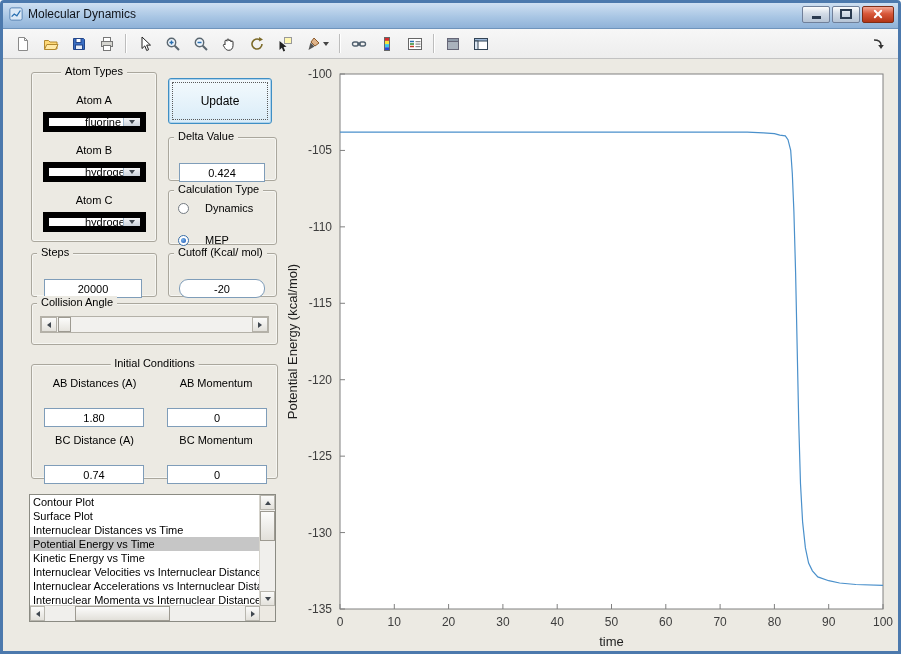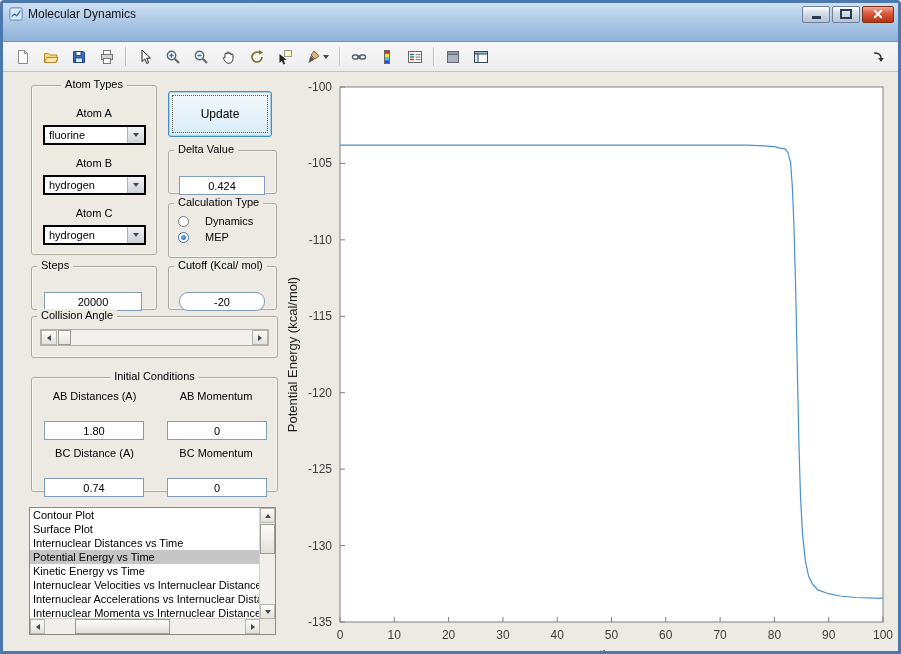--- a/index.html
+++ b/index.html
@@ -1,18 +1,18 @@
 <!DOCTYPE html>
 <html><head>
 <meta charset="utf-8">
 <style>
   html,body{margin:0;padding:0;background:#fff;font-family:"Liberation Sans",sans-serif;}
   .window{position:relative;width:901px;height:654px;box-sizing:border-box;border:3px solid #4c79ad;border-radius:4px 4px 0 0;background:#eceae3;overflow:hidden;}
   
-  .titlebar{height:22px;display:flex;align-items:center;padding:0 4px 16px 6px;background:linear-gradient(#cfe0f2,#a9c6e4 55%,#8fb2d8);border-bottom:1px solid #6f94bc;}
+  .titlebar{height:22px;display:flex;align-items:center;padding:0 4px 3px 6px;background:linear-gradient(#cfe0f2,#a9c6e4 55%,#8fb2d8);border-bottom:1px solid #6f94bc;}
   .titleicon{width:14px;height:14px;margin-right:5px;flex:0 0 auto;}
   .titletext{font-size:12px;color:#10131a;flex:1 1 auto;white-space:nowrap;}
   .winbtns{display:flex;gap:2px;}
   .winbtn{position:relative;width:26px;height:15px;border:1px solid #70809a;border-radius:2px;background:linear-gradient(#fdfdfd,#d2dbe6 45%,#b6c4d5);display:flex;align-items:center;justify-content:center;cursor:default;}
   .winbtn.close{width:30px;background:linear-gradient(#f2a794,#d8583a 45%,#b23517);border-color:#7e2d17;}
   .glyph-min{width:9px;height:3px;background:#2b3b50;margin-top:7px;}
   .glyph-max{width:8px;height:6px;border:2px solid #2b3b50;background:transparent;}
   .glyph-x1,.glyph-x2{position:absolute;left:50%;top:50%;width:11px;height:2px;background:#fff;border-radius:1px;}
   .glyph-x1{transform:translate(-50%,-50%) rotate(45deg);}
   .glyph-x2{transform:translate(-50%,-50%) rotate(-45deg);}
@@ -26,21 +26,21 @@
   .dock{margin-left:auto;}
   
   .content{position:relative;width:895px;height:599px;background:#eceae3;}
   .group{position:absolute;border:1px solid #aaa79d;border-radius:3px;box-shadow:inset 0 0 0 1px rgba(255,255,255,0.55);}
   .gtitle{position:absolute;top:-8px;font-size:11px;color:#000;background:#eceae3;padding:0 4px;white-space:nowrap;}
   .gt-left{left:5px;}
   .gt-center{left:50%;transform:translateX(-50%);}
   .lbl{position:absolute;font-size:11px;color:#000;text-align:center;white-space:nowrap;}
   .edit{position:absolute;box-sizing:border-box;height:19px;border:1px solid #7f9db9;background:#fff;font-family:"Liberation Sans",sans-serif;font-size:11px;text-align:center;padding:0 2px;outline:none;margin-top:13px;}
   
-  .combo{position:absolute;box-sizing:border-box;height:20px;border:2px solid #000000;background:#fff;display:flex;align-items:center;}
+  .combo{position:absolute;box-sizing:border-box;height:20px;border:6px solid #000000;background:#fff;display:flex;align-items:center;padding-left:32px;}
   .combo-text{flex:1;font-size:11px;padding-left:4px;overflow:hidden;white-space:nowrap;}
   .combo-btn{width:16px;height:100%;border-left:1px solid #9db6cc;background:linear-gradient(#f4f5f6,#dfe3e8 50%,#ccd3da);display:flex;align-items:center;justify-content:center;}
   .tri-down{width:0;height:0;border-left:3.5px solid transparent;border-right:3.5px solid transparent;border-top:4px solid #40474f;}
   .tri-up-s{width:0;height:0;border-left:3.5px solid transparent;border-right:3.5px solid transparent;border-bottom:4px solid #40474f;}
   .tri-left{width:0;height:0;border-top:3.5px solid transparent;border-bottom:3.5px solid transparent;border-right:4px solid #40474f;}
   .tri-right{width:0;height:0;border-top:3.5px solid transparent;border-bottom:3.5px solid transparent;border-left:4px solid #40474f;}
   
   .update-btn{position:absolute;box-sizing:border-box;border:1px solid #3f8fc5;border-radius:3px;background:linear-gradient(#f4fafd,#d9ecf8);box-shadow:0 0 0 1px #aed3ec inset;font-family:"Liberation Sans",sans-serif;font-size:12px;color:#000;}
   .update-btn::after{content:"";position:absolute;left:3px;top:3px;right:3px;bottom:3px;border:1px dotted #5a5a5a;border-radius:1px;}
   
@@ -248,21 +248,21 @@
       <span class="gtitle gt-left">Delta Value</span>
       <input class="edit" style="left: 10px; top: 12px; width: 86px;" value="0.424">
     </div>
 
     <div class="group" style="left:165px;top:131px;width:107px;height:53px;">
       <span class="gtitle gt-left">Calculation Type</span>
       <div class="radio-row" style="left:9px;top:11px;">
         <span class="radio-circ"></span>
         <span class="radio-lbl">Dynamics</span>
       </div>
-      <div class="radio-row" style="left:9px;top:27px;">
+      <div class="radio-row" style="left:9px;top:43px;">
         <span class="radio-circ checked"></span>
         <span class="radio-lbl">MEP</span>
       </div>
     </div>
 
     <div class="group" style="left:28px;top:194px;width:124px;height:42px;">
       <span class="gtitle gt-left">Steps</span>
       <input class="edit" style="left: 12px; top: 12px; width: 98px;" value="20000">
     </div>
 

